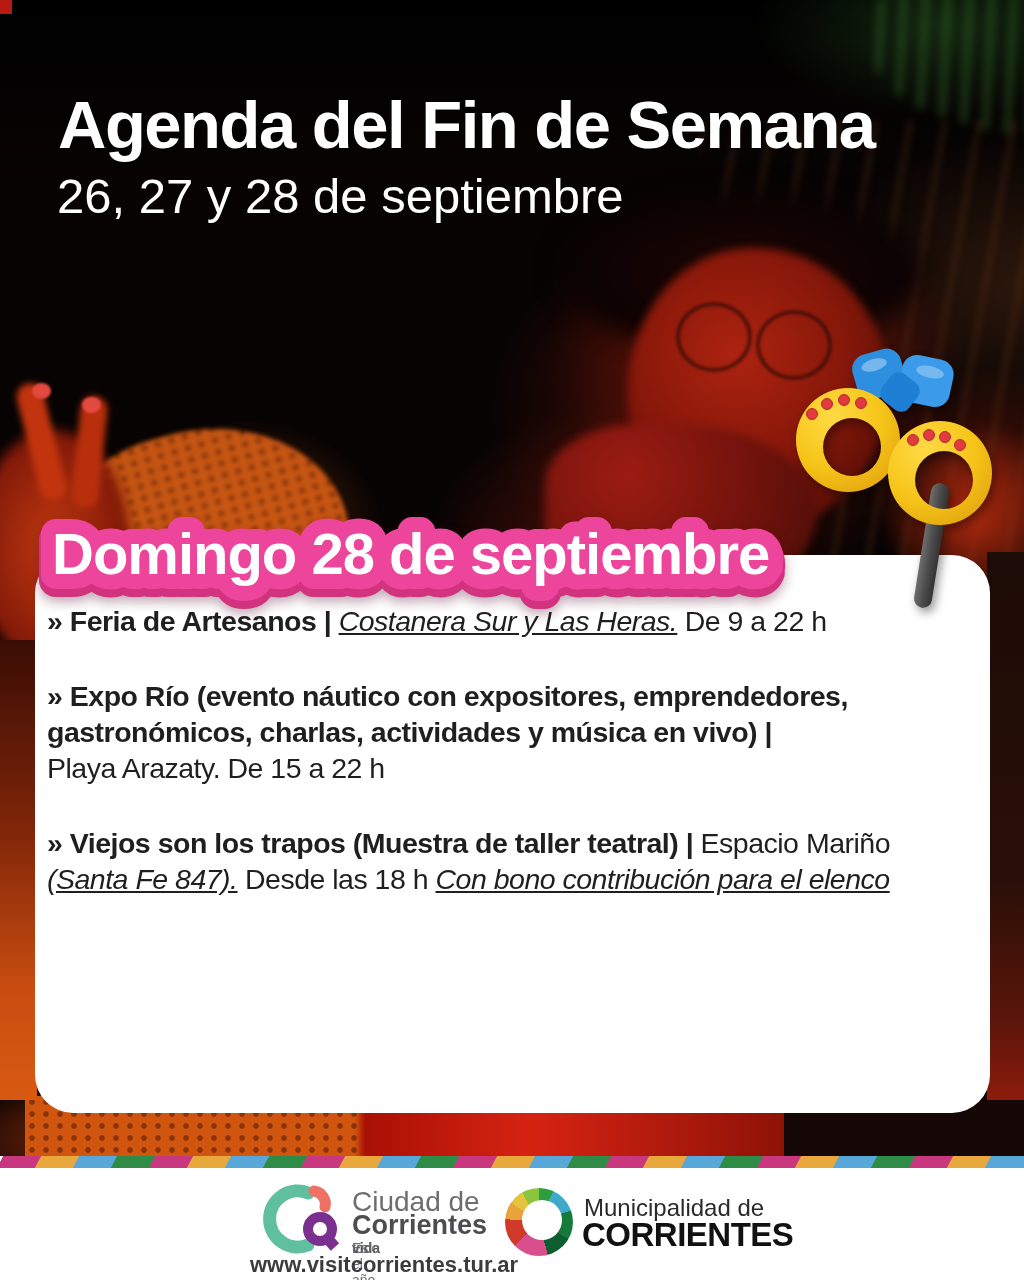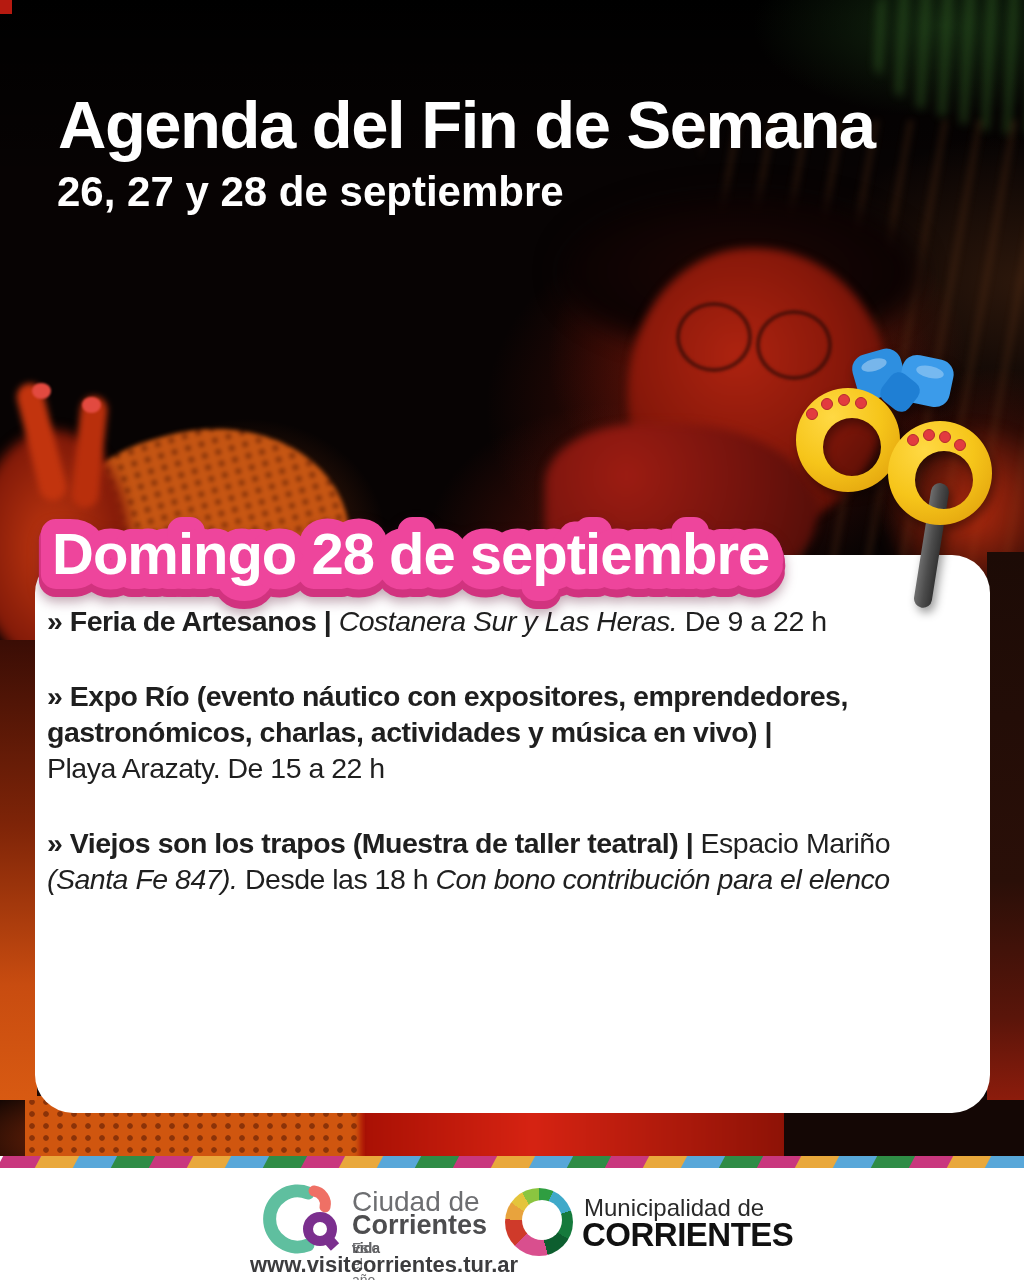--- a/index.html
+++ b/index.html
@@ -55,28 +55,28 @@
   .band-red{left:360px;top:1096px;width:430px;height:66px;filter:blur(3px);
     background:linear-gradient(90deg,#a81004,#d62312 40%, #8c1206);}
   .band-dark{left:784px;top:1096px;width:240px;height:66px;background:#140705;}
   .left-edge{left:0;top:640px;width:37px;height:460px;
     background:linear-gradient(180deg,#3a0d05,#7e2408 40%, #c84c10 75%, #d85a12);}
   .right-edge{left:987px;top:552px;width:37px;height:548px;
     background:linear-gradient(180deg,#1c0b06,#2a0f08 60%, #5a150a 85%, #8c1c0c);}
 
   
   .title{position:absolute;left:58px;top:86px;color:#fff;font-weight:bold;font-size:67px;letter-spacing:-1.5px;white-space:nowrap;}
-  .subtitle{position:absolute;left:57px;top:168px;color:#fff;font-weight:700;font-size:42px;white-space:nowrap;}
+  .subtitle{position:absolute;left:57px;top:168px;color:#fff;font-weight:400;font-size:49px;white-space:nowrap;}
 
   
   .card{position:absolute;left:35px;top:555px;width:955px;height:558px;background:#fff;border-radius:38px;}
   .events{position:absolute;left:12px;right:26px;top:48px;}
   .event{margin:0 0 39px 0;font-size:28.5px;line-height:36px;letter-spacing:-0.5px;color:#1f1f1f;}
   .seg-b{font-weight:bold;text-align:center;}
-  .seg-i{font-style:italic;}
+  .seg-i{font-style:italic;text-decoration:underline;}
   .seg-r{font-weight:400;margin-top:44px;}
 
   
   .banner{position:absolute;left:22px;top:498px;width:840px;height:112px;overflow:visible;
     filter:drop-shadow(0 5px 6px rgba(80,8,40,.35));}
   .banner text{font-family:"Liberation Sans",sans-serif;font-weight:bold;font-size:58px;letter-spacing:-1px;}
   .banner .back{fill:#d1337f;stroke:#d1337f;stroke-width:34;stroke-linejoin:round;paint-order:stroke;}
   .banner .front{fill:#ffffff;stroke:#ee459c;stroke-width:30;stroke-linejoin:round;paint-order:stroke;}
 
   

